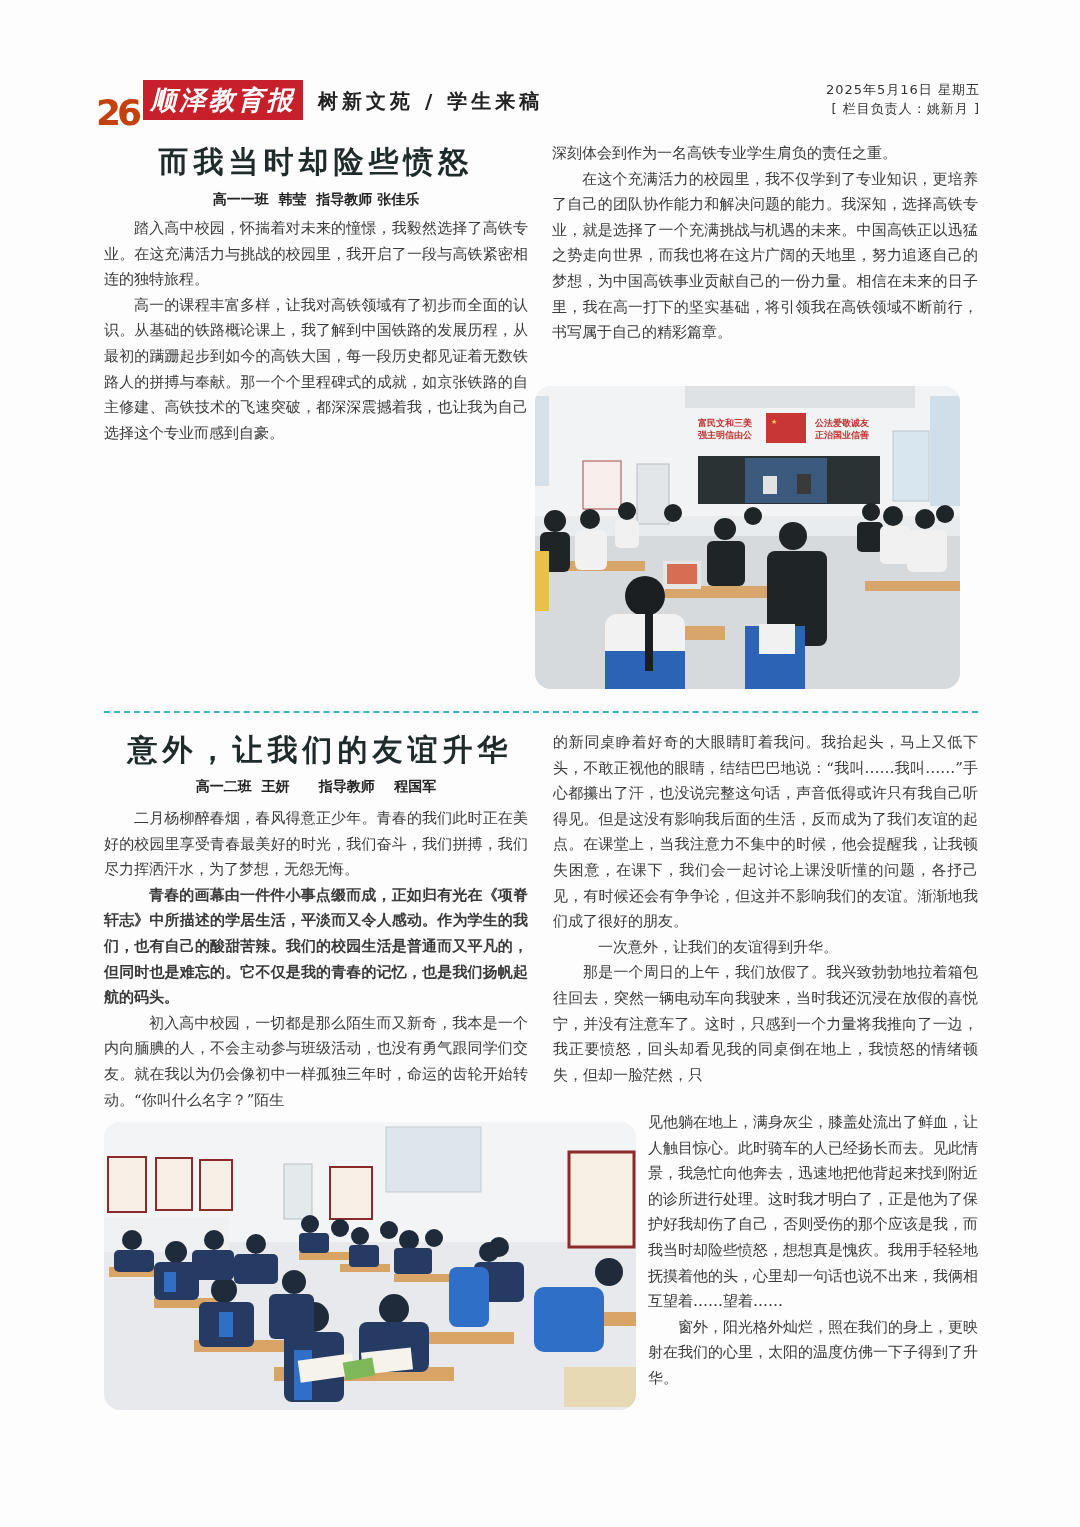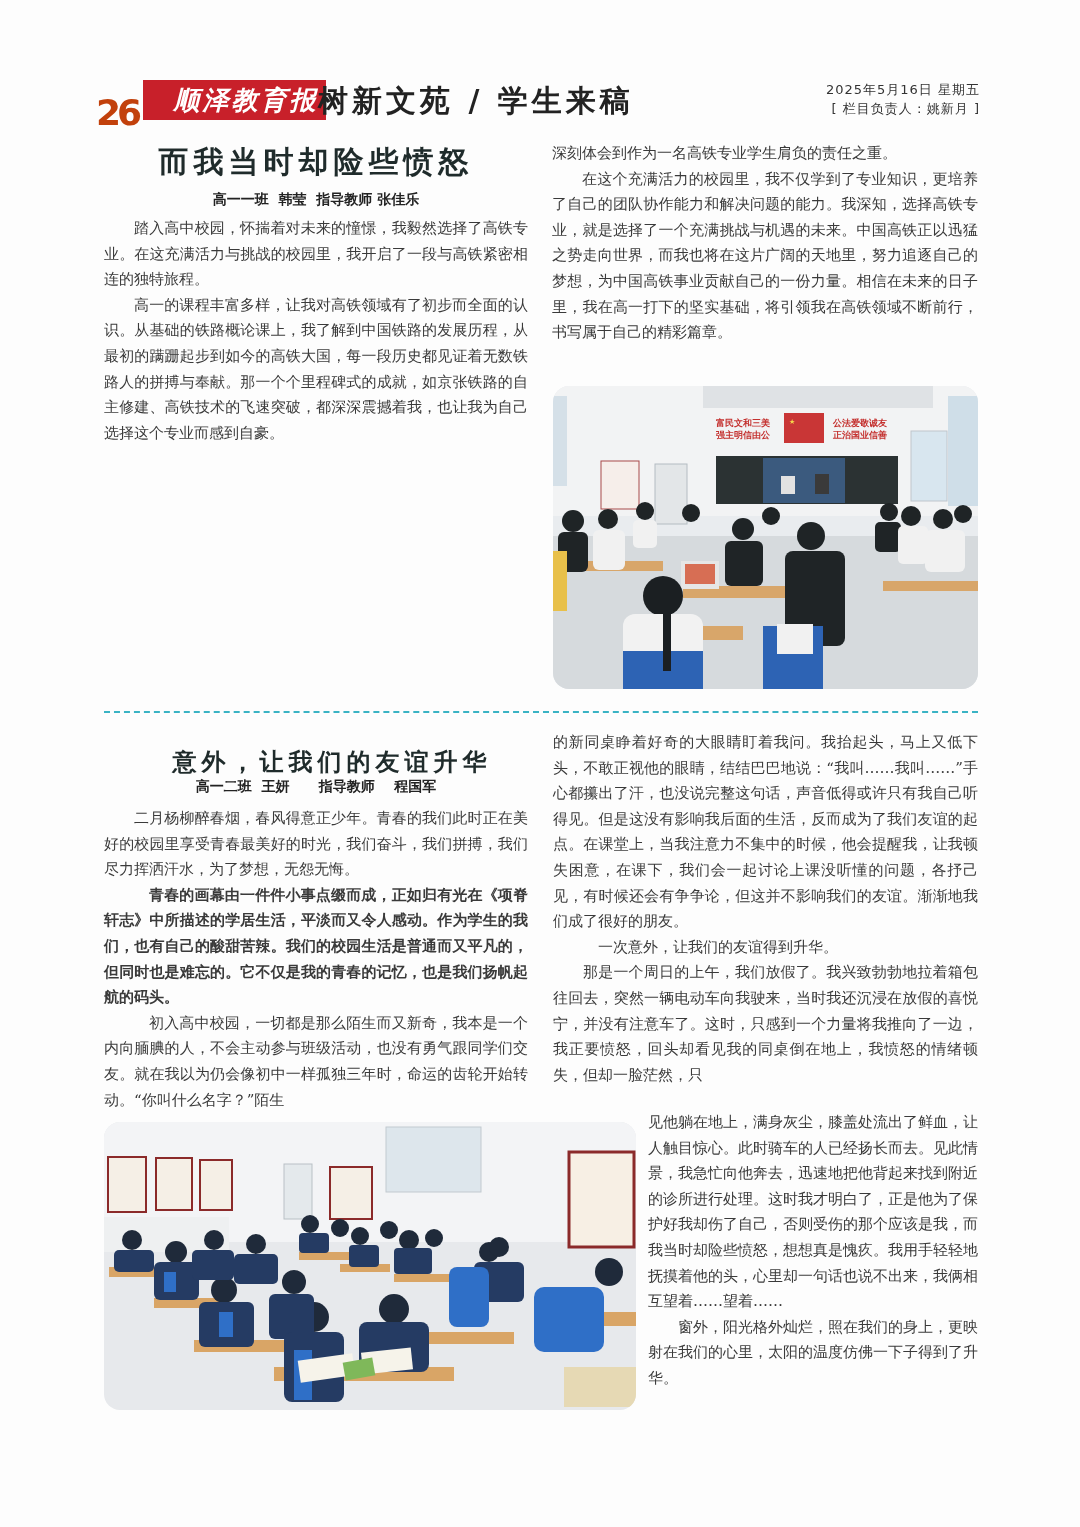--- a/index.html
+++ b/index.html
@@ -5,23 +5,23 @@
   html, body { margin: 0; padding: 0; }
   body {
     width: 1080px; height: 1527px; background: #fdfdfd; position: relative;
     font-family: "DejaVu Serif", "Liberation Serif", serif; color: #2b2b2b; overflow: hidden;
   }
   .masthead { position: absolute; left: 96px; top: 78px; width: 888px; height: 48px; }
   .page-num { position: absolute; left: 0; top: 2px; font-family: "DejaVu Sans", sans-serif; font-weight: bold;
     font-size: 36px; letter-spacing: -4px; color: #c2410c; line-height: 44px; margin-top: 11px; }
   .logo { position: absolute; left: 47px; top: 2px; width: 160px; height: 40px; background: #c8202a;
     color: #fff; font-family: "DejaVu Serif", serif; font-weight: bold; font-size: 26px; line-height: 40px;
-    text-align: center; letter-spacing: 3px; font-style: italic; padding-left: 23px; }
+    text-align: center; letter-spacing: 3px; font-style: italic; }
   .section-title { position: absolute; left: 222px; top: 0px; font-family: "DejaVu Sans", sans-serif;
-    font-weight: bold; font-size: 30px; letter-spacing: 4px; color: #222; line-height: 46px; }
+    font-weight: bold; font-size: 20px; letter-spacing: 4px; color: #222; line-height: 46px; }
   .date-block { position: absolute; right: 4px; top: 2px; text-align: right; font-family: "DejaVu Sans", sans-serif;
     font-size: 13px; color: #333; line-height: 19px; letter-spacing: 1px; }
 
   .article-title { position: absolute; font-family: "DejaVu Sans", sans-serif; font-weight: bold; color: #1f2b2b;
     letter-spacing: 5px; text-align: center; }
   .byline { position: absolute; font-family: "DejaVu Sans", sans-serif; font-weight: bold; font-size: 14px;
     color: #222; text-align: center; white-space: pre; }
   .col { position: absolute; font-size: 15px; line-height: 25.6px; color: #3a3a3a; text-align: justify; }
   .col p { margin: 0; text-indent: 2em; }
   .col p.noindent { text-indent: 0; }
@@ -51,21 +51,21 @@
 <div class="col" style="left:104px; top:216px; width:424px;">
   <p>踏入高中校园，怀揣着对未来的憧憬，我毅然选择了高铁专业。在这充满活力与挑战的校园里，我开启了一段与高铁紧密相连的独特旅程。</p>
   <p>高一的课程丰富多样，让我对高铁领域有了初步而全面的认识。从基础的铁路概论课上，我了解到中国铁路的发展历程，从最初的蹒跚起步到如今的高铁大国，每一段历史都见证着无数铁路人的拼搏与奉献。那一个个里程碑式的成就，如京张铁路的自主修建、高铁技术的飞速突破，都深深震撼着我，也让我为自己选择这个专业而感到自豪。</p>
 </div>
 
 <div class="col" style="left:552px; top:141px; width:426px;">
   <p class="noindent">深刻体会到作为一名高铁专业学生肩负的责任之重。</p>
   <p>在这个充满活力的校园里，我不仅学到了专业知识，更培养了自己的团队协作能力和解决问题的能力。我深知，选择高铁专业，就是选择了一个充满挑战与机遇的未来。中国高铁正以迅猛之势走向世界，而我也将在这片广阔的天地里，努力追逐自己的梦想，为中国高铁事业贡献自己的一份力量。相信在未来的日子里，我在高一打下的坚实基础，将引领我在高铁领域不断前行，书写属于自己的精彩篇章。</p>
 </div>
 
-<div class="photo" style="left:553px; top:386px; width:425px; height:303px;">
+<div class="photo" style="left:535px; top:386px; width:425px; height:303px;">
   <svg viewBox="0 0 425 303" preserveAspectRatio="none">
     <rect width="425" height="303" fill="#e9ecef"></rect>
     <rect width="425" height="130" fill="#f2f3f4"></rect>
     <rect x="150" y="0" width="230" height="22" fill="#dfe2e5"></rect>
 
     <text x="163" y="40" font-size="9" fill="#c4312f" font-family="DejaVu Sans, sans-serif" font-weight="bold">富民文和三美</text>
     <text x="163" y="52" font-size="9" fill="#c4312f" font-family="DejaVu Sans, sans-serif" font-weight="bold">强主明信由公</text>
     <rect x="231" y="27" width="40" height="30" fill="#c93636"></rect>
     <text x="236" y="38" font-size="7" fill="#f5d64b">★</text>
     <text x="280" y="40" font-size="9" fill="#c4312f" font-family="DejaVu Sans, sans-serif" font-weight="bold">公法爱敬诚友</text>
@@ -118,21 +118,21 @@
     <rect x="70" y="228" width="80" height="75" rx="12" fill="#f2f2f2"></rect>
     <rect x="70" y="265" width="80" height="38" fill="#2d63b4"></rect>
     <rect x="110" y="215" width="8" height="70" fill="#1b1f22"></rect>
     <rect x="210" y="240" width="60" height="63" fill="#2d63b4"></rect>
     <rect x="224" y="238" width="36" height="30" fill="#f1f1f1"></rect>
   </svg>
 </div>
 
 <div class="divider"></div>
 
-<h1 class="article-title" style="left:104px; top:724px; width:424px; font-size:24px; line-height:44px; margin:16px;">意外，让我们的友谊升华</h1>
+<h1 class="article-title" style="left:104px; top:724px; width:424px; font-size:30px; line-height:44px; margin:4px;">意外，让我们的友谊升华</h1>
 <div class="byline" style="left:104px; top:775px; width:424px; line-height:22px;">高一二班  王妍      指导教师    程国军</div>
 
 <div class="col" style="left:104px; top:806px; width:424px;">
   <p>二月杨柳醉春烟，春风得意正少年。青春的我们此时正在美好的校园里享受青春最美好的时光，我们奋斗，我们拼搏，我们尽力挥洒汗水，为了梦想，无怨无悔。</p>
   <p style="text-indent:3em;font-weight:bold;">青春的画幕由一件件小事点缀而成，正如归有光在《项脊轩志》中所描述的学居生活，平淡而又令人感动。作为学生的我们，也有自己的酸甜苦辣。我们的校园生活是普通而又平凡的，但同时也是难忘的。它不仅是我的青春的记忆，也是我们扬帆起航的码头。</p>
   <p style="text-indent:3em;">初入高中校园，一切都是那么陌生而又新奇，我本是一个内向腼腆的人，不会主动参与班级活动，也没有勇气跟同学们交友。就在我以为仍会像初中一样孤独三年时，命运的齿轮开始转动。“你叫什么名字？”陌生</p>
 </div>
 
 <div class="col" style="left:553px; top:730px; width:425px;">
   <p class="noindent">的新同桌睁着好奇的大眼睛盯着我问。我抬起头，马上又低下头，不敢正视他的眼睛，结结巴巴地说：“我叫……我叫……”手心都攥出了汗，也没说完整这句话，声音低得或许只有我自己听得见。但是这没有影响我后面的生活，反而成为了我们友谊的起点。在课堂上，当我注意力不集中的时候，他会提醒我，让我顿失困意，在课下，我们会一起讨论上课没听懂的问题，各抒己见，有时候还会有争争论，但这并不影响我们的友谊。渐渐地我们成了很好的朋友。</p>

